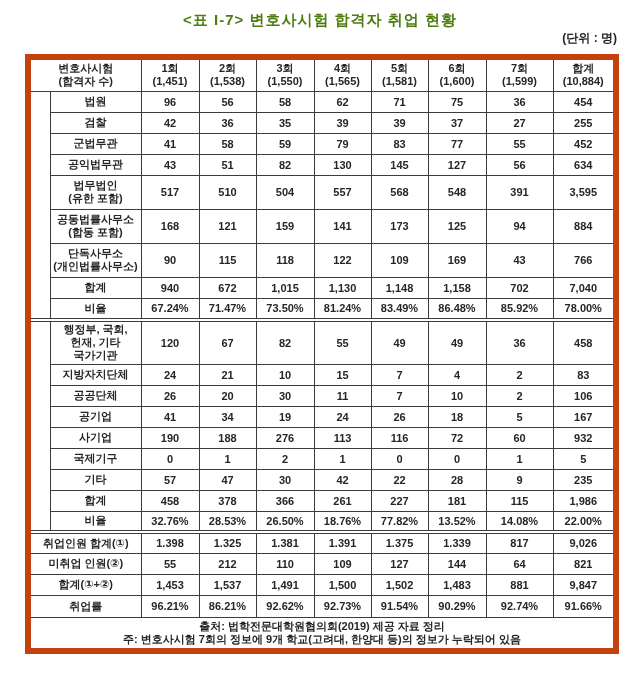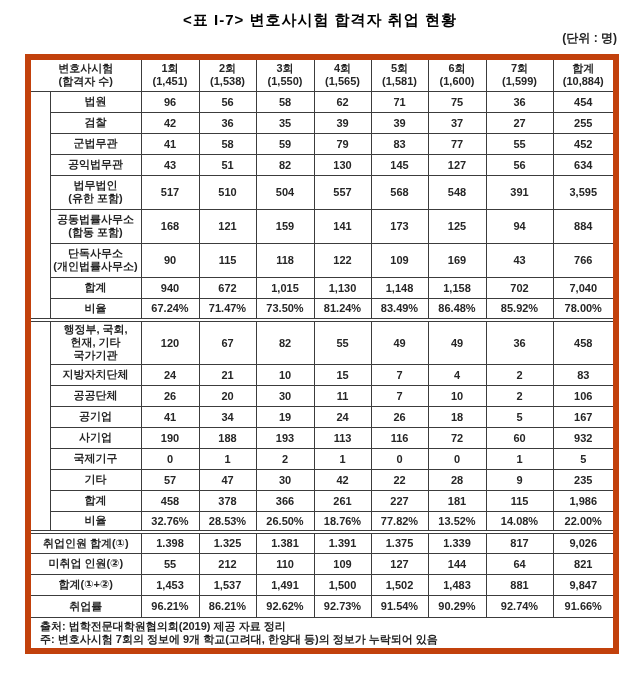--- a/index.html
+++ b/index.html
@@ -3,21 +3,21 @@
 <meta charset="utf-8">
 <style>
   html, body { margin:0; padding:0; }
   body {
     width:640px; height:686px; background:#ffffff;
     font-family:"Liberation Sans","DejaVu Sans",sans-serif;
     color:#1f1f1f; overflow:hidden;
   }
   .title {
     text-align:center; font-size:15px; font-weight:bold;
-    padding-top:11px; letter-spacing:1px; color:#000000;
+    padding-top:11px; letter-spacing:1px; color:#4d7c0f;
   }
   .unit {
     width:617px; text-align:right; font-size:12px; font-weight:bold;
     color:#222;
   }
   table.main {
     margin:7px 0 0 25px; width:588px;
     border-collapse:collapse; table-layout:fixed;
     border:6px solid #c2410c;
     font-size:11px; font-weight:bold; color:#262626;
@@ -28,21 +28,21 @@
     overflow:hidden;
   }
   .h21 { height:21px; }
   .h22 { height:22px; }
   .h34 { height:34px; }
   .h44 { height:44px; }
   .line { display:block; line-height:13px; }
   .grp span { display:block; line-height:15px; font-size:13px;padding-left:40px; }
   tr.sep td { border-top:4px double #3c3c3c; }
   td.note {
-    text-align:left; padding:2px 9px; height:26px;
+    text-align:center; padding:2px 9px; height:26px;
   }
   td.note .line { line-height:13px; white-space:nowrap; }
 </style>
 </head>
 <body>
 
 <div class="title">&lt;표 I-7&gt; 변호사시험 합격자 취업 현황</div>
 <div class="unit">(단위 : 명)</div>
 
 <table class="main">
@@ -262,21 +262,21 @@
   <td>24</td>
   <td>26</td>
   <td>18</td>
   <td>5</td>
   <td>167</td>
 </tr>
 <tr class="h21">
   <td>사기업</td>
   <td>190</td>
   <td>188</td>
-  <td>193</td>
+  <td>276</td>
   <td>113</td>
   <td>116</td>
   <td>72</td>
   <td>60</td>
   <td>932</td>
 </tr>
 <tr class="h21">
   <td>국제기구</td>
   <td>0</td>
   <td>1</td>

